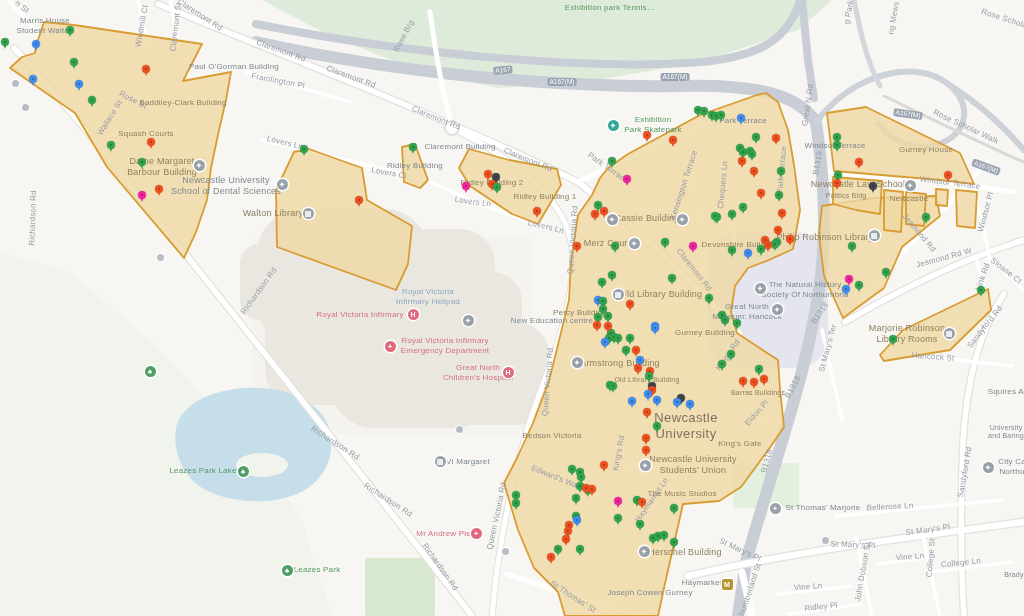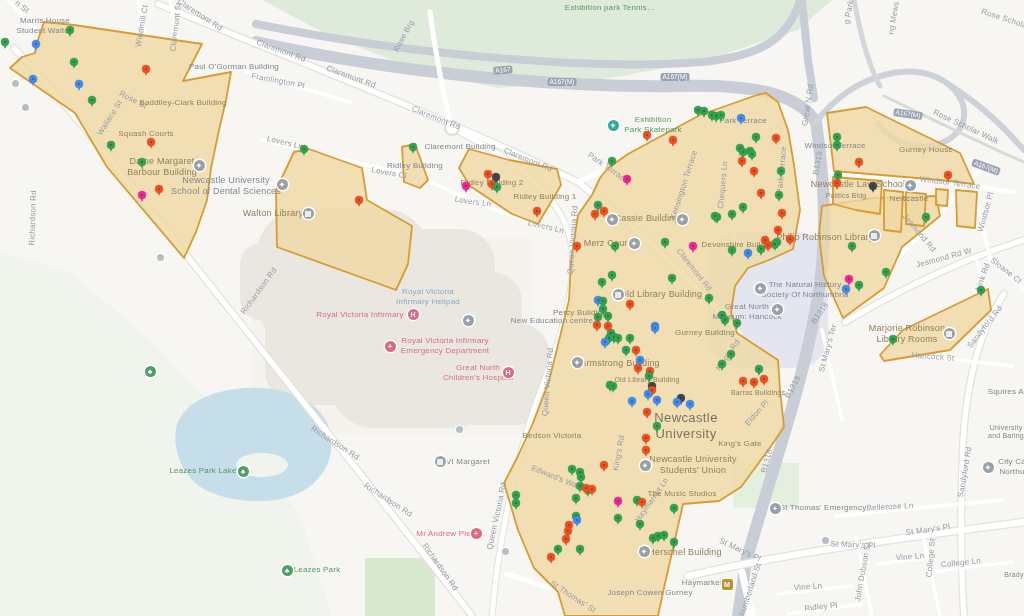--- a/index.html
+++ b/index.html
@@ -195,21 +195,21 @@
 Emergency Department</div>
       <div class="lbl hosp" style="left: 478px; top: 373px; transform: translate(-50%, -50%) rotate(0deg);">Great North
 Children's Hospital</div>
       <div class="lbl hosp" style="left: 446px; top: 534px; transform: translate(-50%, -50%) rotate(0deg);">Mr Andrew Pieri</div>
       <div class="lbl poi" style="left: 516px; top: 321px; transform: translate(-50%, -50%) rotate(0deg); margin-left: 36px;">New Education centre</div>
       <div class="lbl poi" style="left: 465px; top: 462px; transform: translate(-50%, -50%) rotate(0deg);">RVI Margaret</div>
       <div class="lbl poi" style="left: 805px; top: 290px; transform: translate(-50%, -50%) rotate(0deg);">The Natural History
 Society Of Northumbria</div>
       <div class="lbl poi" style="left: 747px; top: 312px; transform: translate(-50%, -50%) rotate(0deg);">Great North
 Museum: Hancock</div>
-      <div class="lbl poi" style="left: 823px; top: 508px; transform: translate(-50%, -50%) rotate(0deg);">St Thomas' Emergency</div>
+      <div class="lbl poi" style="left: 823px; top: 508px; transform: translate(-50%, -50%) rotate(0deg);">St Thomas' Marjorie</div>
       <div class="lbl poi" style="left: 1008px; top: 392px; transform: translate(-50%, -50%) rotate(0deg);">Squires An</div>
       <div class="lbl poi" style="left: 1006px; top: 432px; transform: translate(-50%, -50%) rotate(0deg); font-size: 7px;">University
 and Baring</div>
       <div class="lbl poi" style="left: 1012px; top: 467px; transform: translate(-50%, -50%) rotate(0deg);">City Ca
 Northu</div>
       <div class="lbl poi" style="left: 1014px; top: 575px; transform: translate(-50%, -50%) rotate(0deg); font-size: 7px;">Brady</div>
       <div class="lbl poi" style="left: 650px; top: 593px; transform: translate(-50%, -50%) rotate(0deg);">Joseph Cowen Gurney</div>
       <div class="lbl poi" style="left: 702px; top: 583px; transform: translate(-50%, -50%) rotate(0deg);">Haymarket</div>
       <div class="lbl poi" style="left: 45px; top: 26px; transform: translate(-50%, -50%) rotate(0deg);">Marris House
 Student Walton</div>

